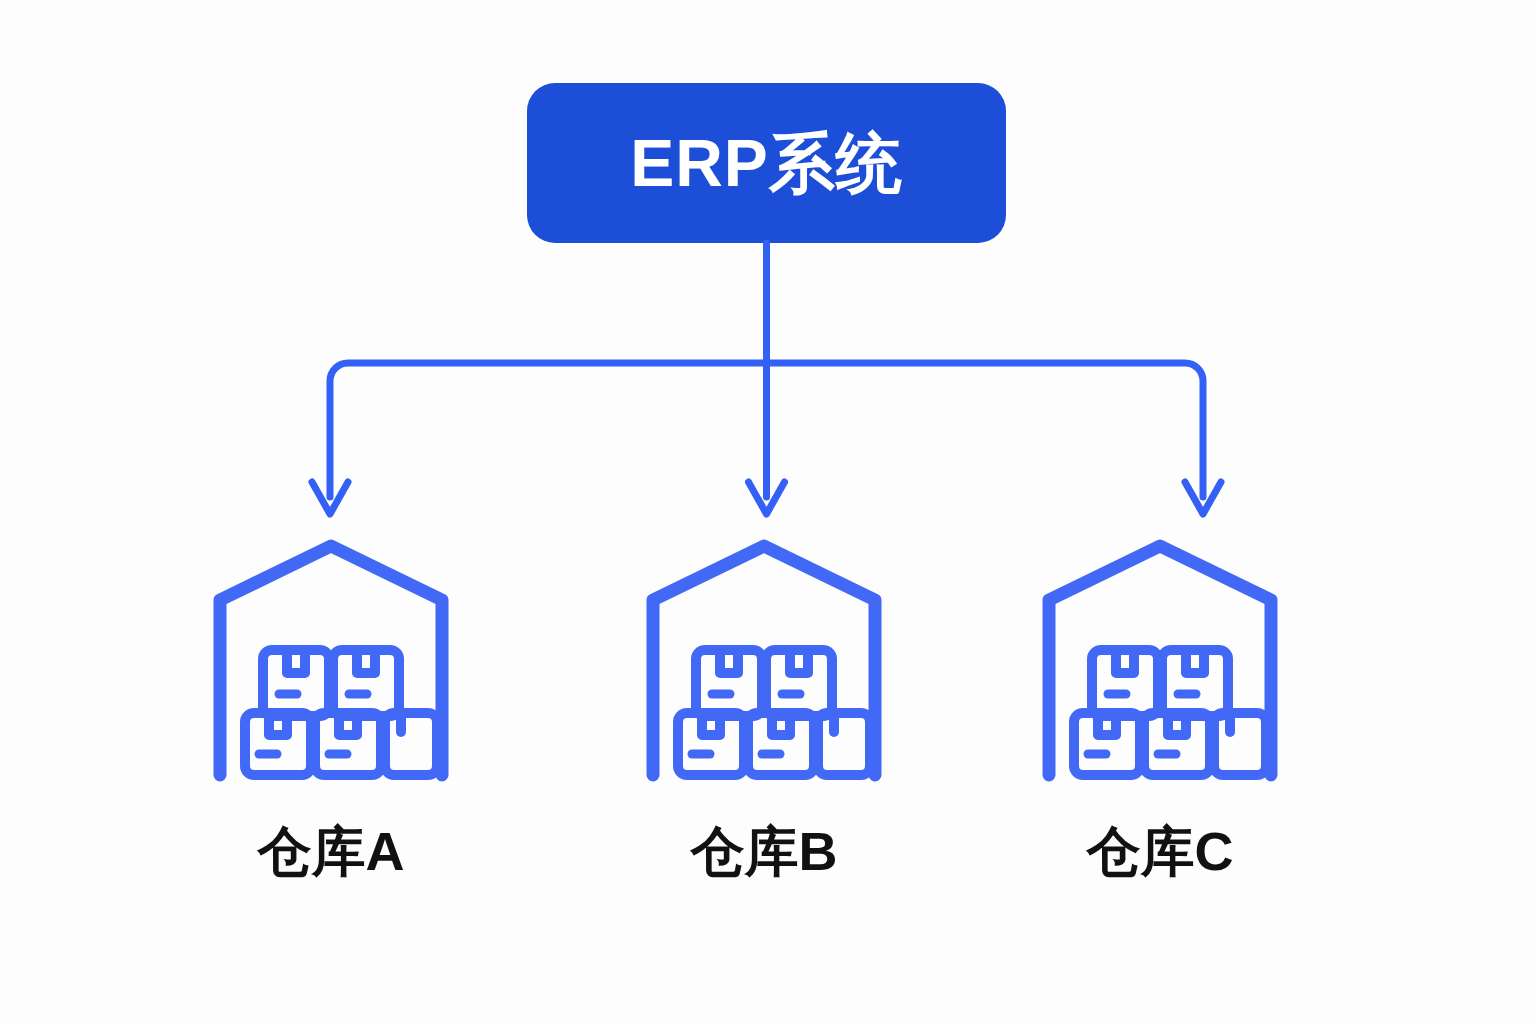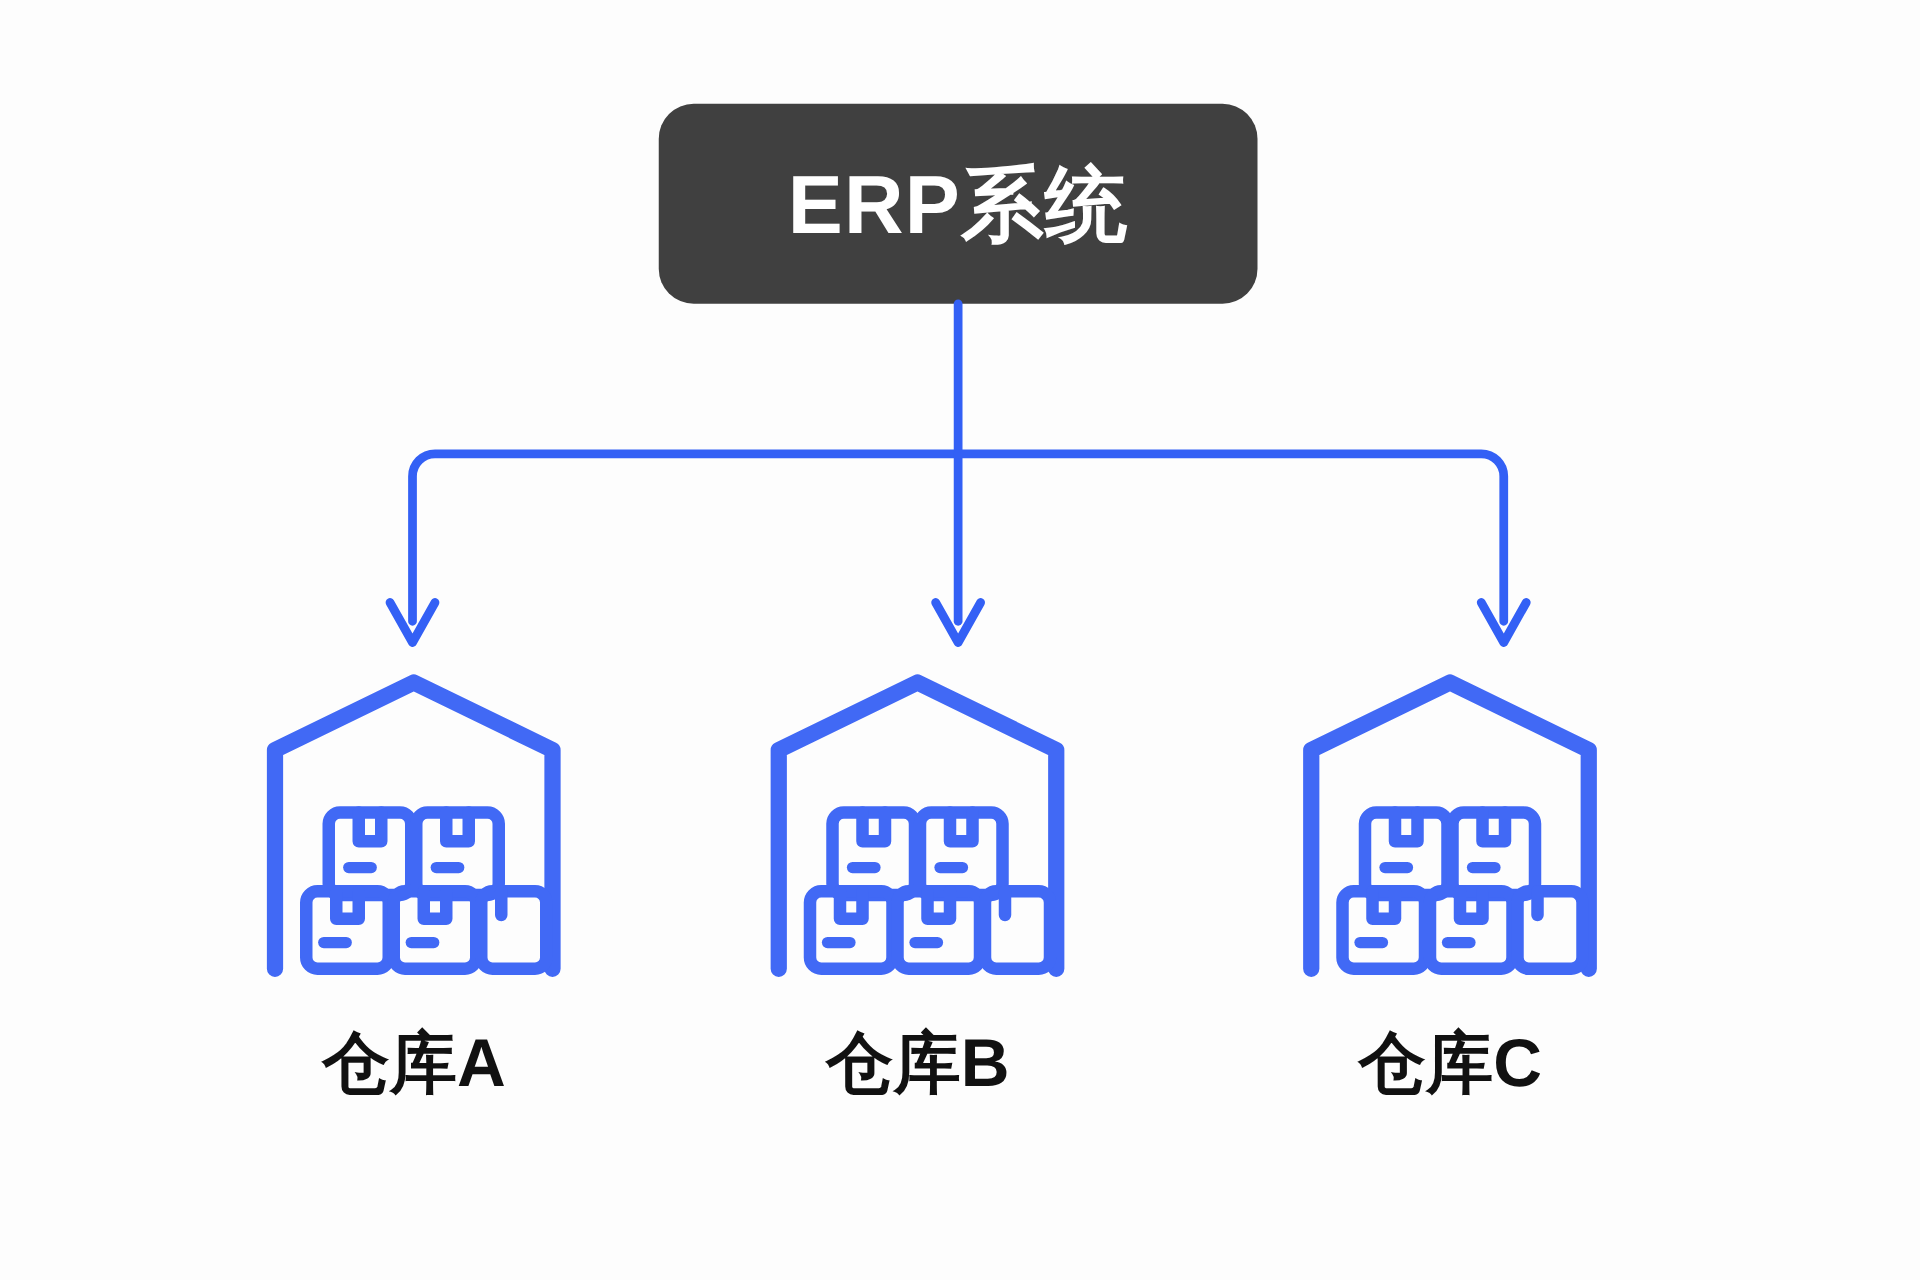--- a/index.html
+++ b/index.html
@@ -25,21 +25,21 @@
   }
 
   
   .erp-box {
     position: absolute;
     left: 527px;
     top: 83px;
     width: 479px;
     height: 160px;
     border-radius: 28px;
-    background: #404040;
+    background: #1d4ed8;
     display: flex;
     align-items: center;
     justify-content: center;
     box-sizing: border-box;
   }
   .erp-label {
     color: #ffffff;
     font-size: 66px;
     font-weight: 700;
     letter-spacing: 1px;
@@ -68,21 +68,21 @@
   }
   .warehouse-node {
     position: absolute;
     top: 0;
     width: 300px;
     display: flex;
     flex-direction: column;
     align-items: center;
   }
   .warehouse-node.col-a { left: 181px; }
-  .warehouse-node.col-b { left: 584px; }
+  .warehouse-node.col-b { left: 614px; }
   .warehouse-node.col-c { left: 1010px; }
 
   .warehouse-icon {
     width: 260px;
     height: 258px;
     display: block;
   }
   .warehouse-label {
     margin-top: 38px;
     color: #111111;

